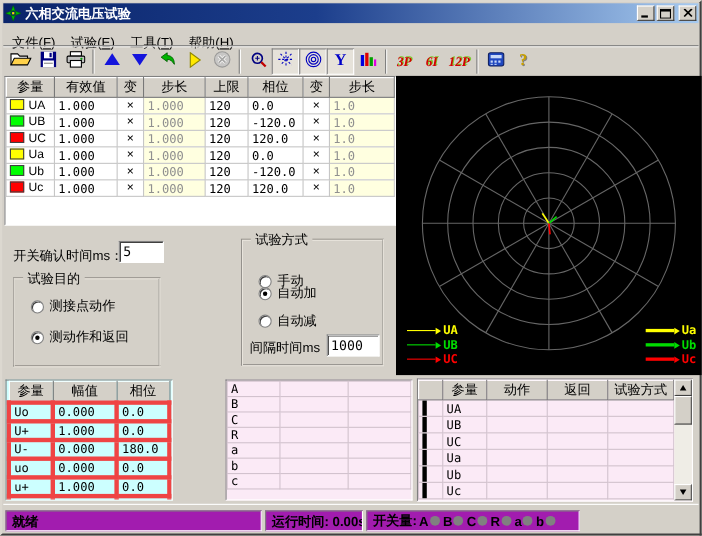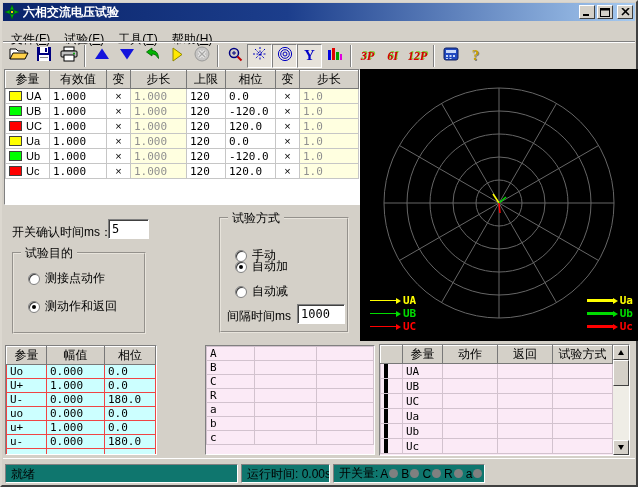--- a/index.html
+++ b/index.html
@@ -61,40 +61,40 @@
   .phasor-panel{position:absolute;left:358px;top:67px;width:278px;height:272px;background:#000;overflow:hidden;}
   .legend{position:absolute;bottom:8px;font:bold 11px "DejaVu Sans Mono",monospace;}
   .legend-left{left:10px;} .legend-right{right:5px;}
   .lg-row{display:flex;align-items:center;height:13px;}
   .lg-line{width:26px;height:1px;flex:none;}
   .lg-line.thick{height:3px;}
   .lg-arrow{width:0;height:0;border:3px solid transparent;border-right:none;border-left:5px solid;flex:none;}
   .lg-label{margin-left:2px;}
   
   .seq-wrap{position:absolute;left:3px;top:343px;width:152px;height:110px;background:#CCFFFF;overflow:hidden;}
-  .seq-wrap td{background:#CCFFFF;border:1px solid #ef4444;height:12px;}
+  .seq-wrap td{background:#CCFFFF;border:4px solid #ef4444;height:12px;}
   .bin-wrap{position:absolute;left:203px;top:343px;width:170px;height:110px;background:#FBEAF6;overflow:hidden;}
   .bin-wrap td{background:#FBEAF6;border:1px solid #D2C2CE;height:12px;}
   .act-wrap{position:absolute;left:377px;top:342px;width:251px;height:112px;background:#FBEAF6;overflow:hidden;}
   .act-inner{position:absolute;left:0;top:0;right:16px;bottom:0;overflow:hidden;}
   .act-wrap td{background:#FBEAF6;border:1px solid #D2C2CE;height:15px;}
   .cbx{width:11px;height:11px;border:2px solid #000;background:#fff;margin:0 auto;}
   .vscroll{position:absolute;right:0;top:0;width:16px;bottom:0;background:#EFEDE6;}
   .sb-btn{position:absolute;left:0;width:16px;height:15px;background:#D4D0C8;border:1px solid;
           border-color:#fff #404040 #404040 #fff;display:flex;align-items:center;justify-content:center;padding:0;}
   .sb-btn.up{top:0;} .sb-btn.down{bottom:0;}
   .sb-thumb{position:absolute;top:15px;left:0;width:16px;height:26px;background:#D4D0C8;border:1px solid;
             border-color:#fff #404040 #404040 #fff;}
   .arr{width:0;height:0;border:3px solid transparent;}
   .arr.up{border-bottom:5px solid #000;margin-top:-3px;}
   .arr.down{border-top:5px solid #000;margin-bottom:-3px;}
   
   .statusbar{position:absolute;left:1px;right:1px;bottom:1px;height:26px;border-top:1px solid #fff;}
   .sb-panel{position:absolute;top:5px;height:19px;border:1px solid;border-color:#808080 #fff #fff #808080;
-            font-size:12px;padding:1px 5px;white-space:nowrap;overflow:hidden;background:#0f766e;}
+            font-size:12px;padding:1px 5px;white-space:nowrap;overflow:hidden;background:#a21caf;font-weight:bold;}
   .sw-wrap{display:flex;align-items:center;}
   .sw-item{display:inline-flex;align-items:center;margin-right:3px;}
   .sw-dot{width:9px;height:9px;border-radius:50%;display:inline-block;margin-left:1px;}
 </style>
 </head>
 <body>
 
 <div class="window">
 
   <div class="titlebar">
@@ -610,21 +610,21 @@
       <div class="sb-thumb"></div>
       <button class="sb-btn down">
           <span class="arr down"></span>
         </button>
     </div>
   </div>
 
   <div class="statusbar">
     <span class="sb-panel" style="left:2px;width:233px;">就绪</span>
     <span class="sb-panel" style="left:238px;width:89px;">运行时间: 0.00s</span>
-    <span class="sb-panel sw-wrap" style="left:330px;width:152px;">
+    <span class="sb-panel sw-wrap" style="left:330px;width:194px;">
       <span style="margin-right:2px;">开关量:</span>
       <span class="sw-wrap">
           <span class="sw-item">
             <span>A</span>
             <span class="sw-dot" style="background: rgb(128, 128, 128);"></span>
           </span>
           <span class="sw-item">
             <span>B</span>
             <span class="sw-dot" style="background: rgb(128, 128, 128);"></span>
           </span>

